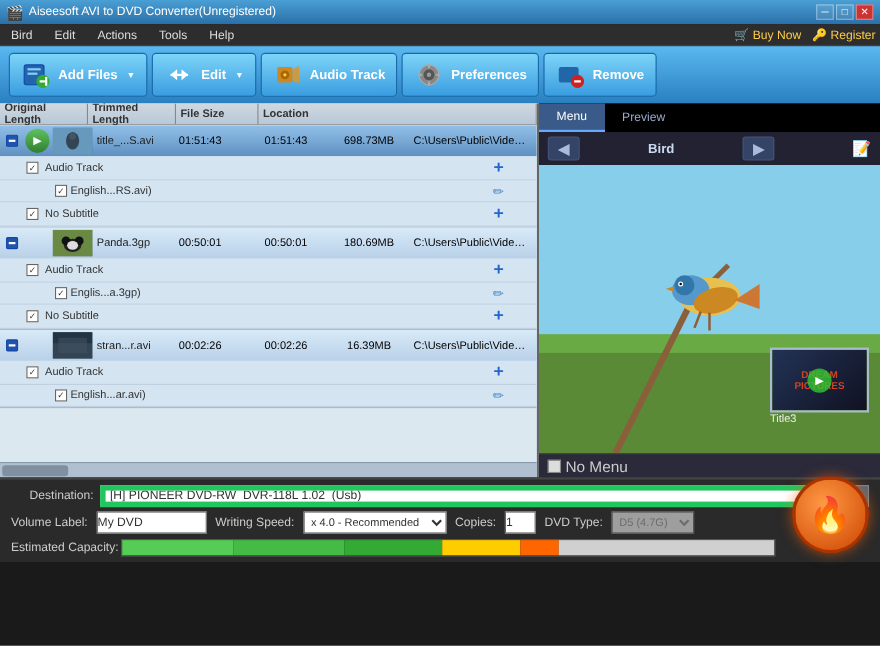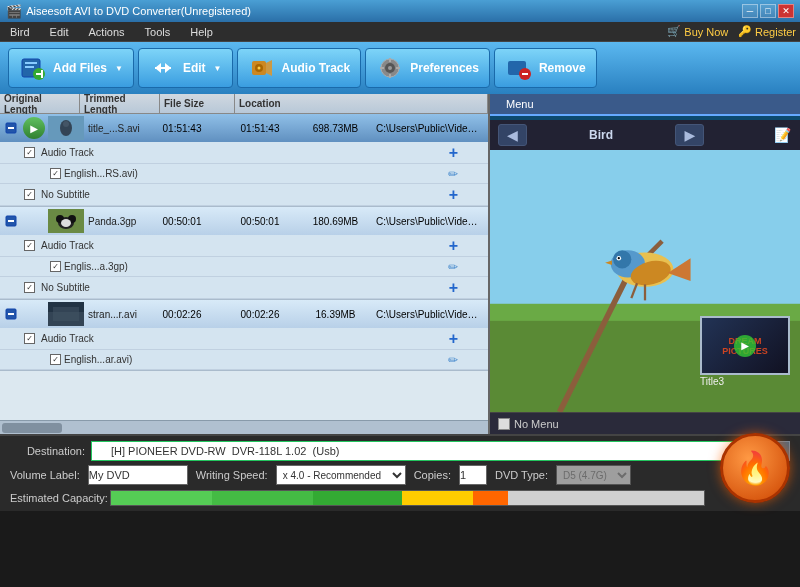--- a/index.html
+++ b/index.html
@@ -213,23 +213,22 @@
 
     
     .preview-panel {
       width: 310px;
       background: #1a1a2a;
       display: flex;
       flex-direction: column;
     }
     .preview-tabs {
       display: flex;
-      background: #0c4a6e;
+      background: #000000;
       height: 26px;
-      flex-direction: column;
     }
     .preview-tab {
       padding: 4px 16px;
       font-size: 11px;
       cursor: pointer;
       display: flex; align-items: center;
     }
     .preview-tab.active {
       background: #3a5a8a;
       color: white;
@@ -288,42 +287,42 @@
     }
 
     .no-menu-row {
       height: 22px;
       background: #2a2a3a;
       display: flex; align-items: center;
       padding: 0 8px;
       border-top: 1px solid #444;
     }
     .no-menu-cb { width: 12px; height: 12px; border: 1px solid #888; background: #ddd; display: flex; align-items: center; justify-content: center; font-size: 8px; }
-    .no-menu-label { color: #ccc; font-size: 11px; margin-left: 4px; }
+    .no-menu-label { color: #ccc; font-size: 14px; margin-left: 4px; }
 
     
     .bottom-panel {
       background: #2a2a2a;
       padding: 5px 10px;
       border-top: 2px solid #444;
     }
 
     .dest-row {
       display: flex;
       align-items: center;
       margin-bottom: 4px;
     }
     .dest-label { color: #ccc; font-size: 11px; width: 75px; text-align: right; margin-right: 6px; }
     .dest-input {
       flex: 1;
       height: 20px;
       background: white;
-      border: 1px solid #22c55e;
+      border: 5px solid #22c55e;
       font-size: 11px;
-      padding: 0 19px;
+      padding: 0 4px;
       color: #333;
     }
     .dest-browse {
       width: 20px; height: 20px;
       background: #556677;
       border: 1px solid #778899;
       margin-left: 2px;
       cursor: pointer;
       display: flex; align-items: center; justify-content: center;
       color: white; font-size: 10px;

